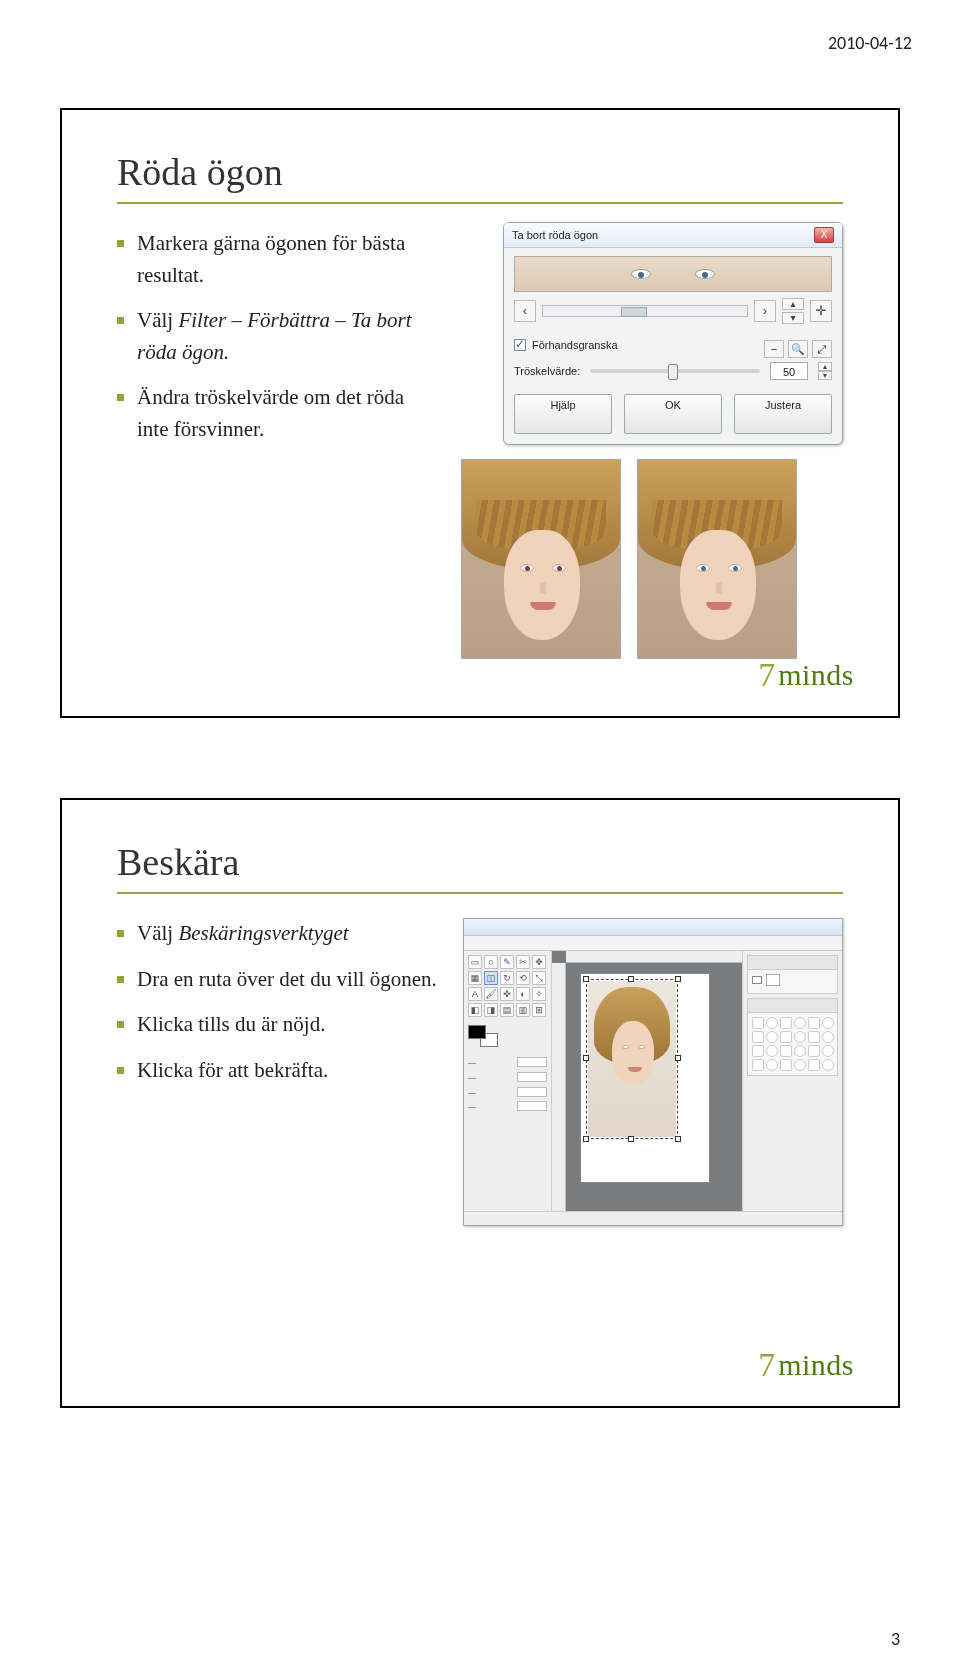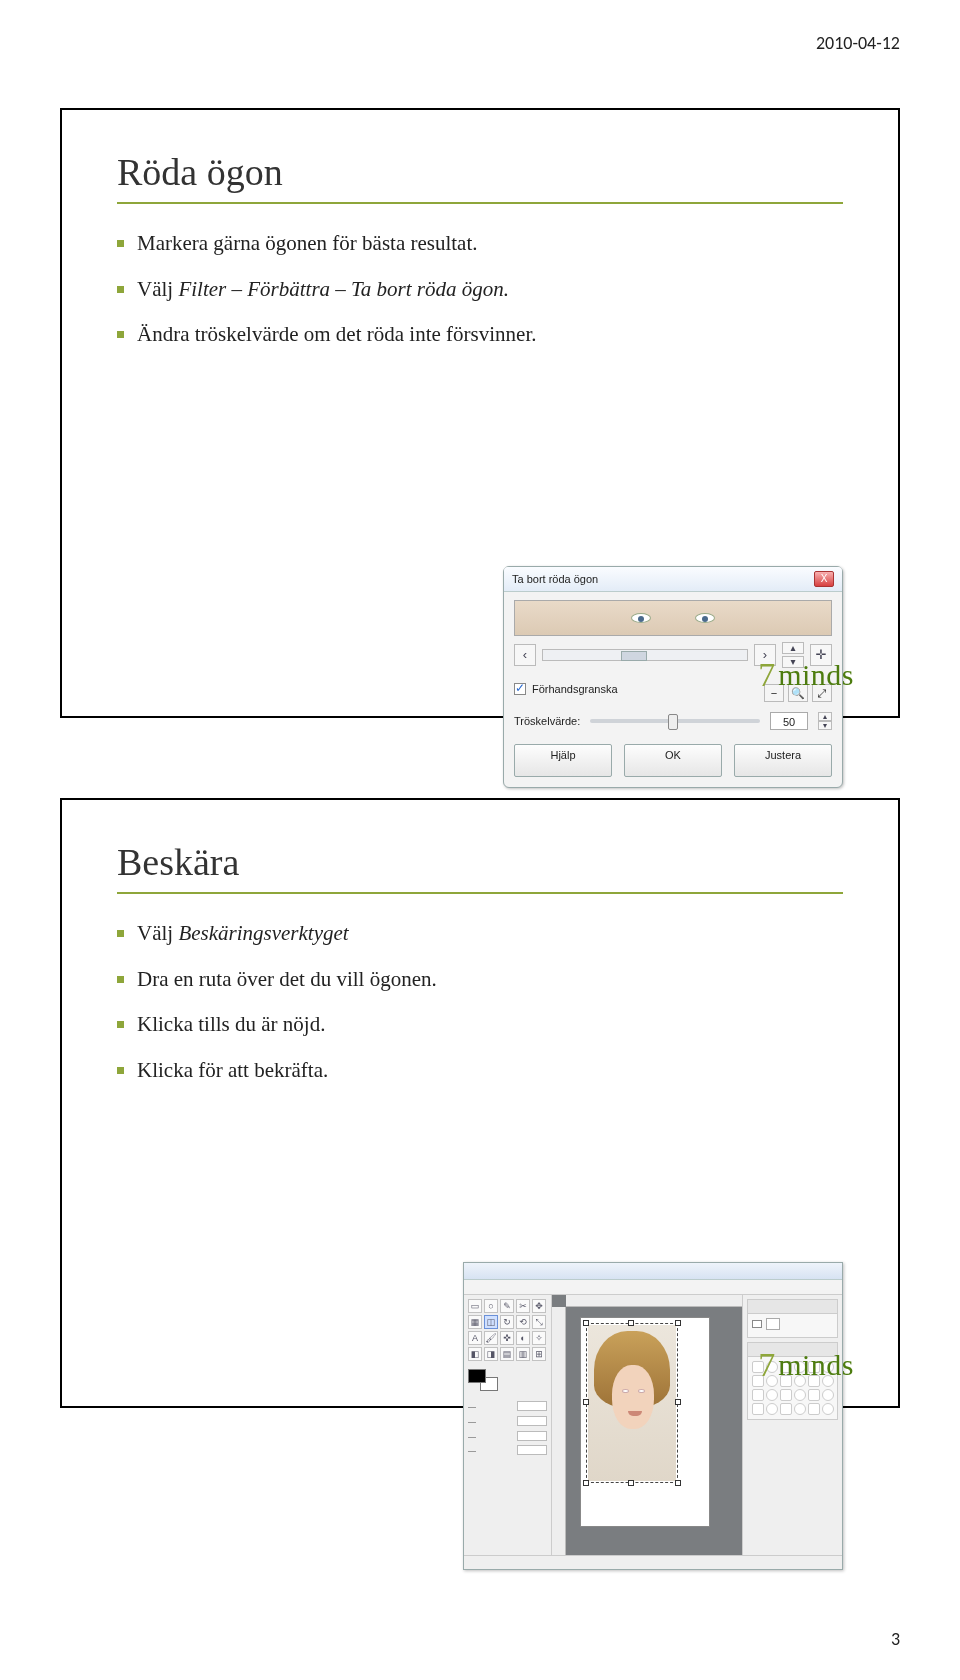--- a/index.html
+++ b/index.html
@@ -1,24 +1,24 @@
 <!DOCTYPE html>
 <html><head>
 <meta charset="utf-8">
 <style>
   * { box-sizing: border-box; }
   html, body { margin: 0; padding: 0; background: #fff; font-family: Georgia, 'Times New Roman', serif; color: #222; }
   .page { width: 960px; height: 1680px; position: relative; padding: 40px 60px 40px 60px; }
-  .header-date { position: absolute; top: 32px; right: 60px; font-family: Calibri, Arial, sans-serif; font-size: 18px; color: #222; }
+  .header-date { position: absolute; top: 32px; right: 48px; font-family: Calibri, Arial, sans-serif; font-size: 18px; color: #222; }
   .slide { border: 2px solid #000; background: #fff; padding: 40px 55px 20px 55px; position: relative; height: 610px; }
   .slide1 { margin-top: 68px; }
   .slide2 { margin-top: 80px; }
   .slide h2 { margin: 0 0 8px 0; font-weight: normal; font-size: 38px; color: #333; font-family: Georgia, serif; }
   .rule { border: none; border-top: 2px solid #8ea63a; margin: 0 0 24px 0; }
-  .cols { display: flex; gap: 24px; flex-direction: column; }
+  .cols { display: flex; gap: 24px; }
   .lefttext { flex: 0 0 320px; }
   .bullets { list-style: none; margin: 0; padding: 0; }
   .bullets li { position: relative; padding-left: 20px; margin: 0 0 14px 0; font-size: 21px; line-height: 1.5; color: #222; }
   .bullets li::before { content: ""; position: absolute; left: 0; top: 12px; width: 7px; height: 7px; background: #8ea63a; }
   em.cmd { font-style: italic; margin-top: 26px; }
   .logo { position: absolute; right: 44px; bottom: 22px; font-family: Georgia, serif; font-size: 30px; color: #8ea63a; display: flex; align-items: center; gap: 3px; }
   .logo .seven { font-size: 34px; color: #8ea63a; }
   .logo .word { color: #4d7c0f; letter-spacing: 0.5px; }
   .pagenum { position: absolute; bottom: 30px; right: 60px; font-family: Calibri, Arial, sans-serif; font-size: 18px; color: #222; }
 
@@ -36,28 +36,28 @@
   .hscroll { flex:1; height:12px; background:#eef0f3; border:1px solid #bbb; position:relative; }
   .hscroll::after { content:""; position:absolute; left:38%; top:1px; width:24px; height:8px; background:#cfd6e0; border:1px solid #9aa; }
   .navbtn { width:22px; height:22px; background:#f7f7f7; border:1px solid #bbb; text-align:center; line-height:20px; font-size:13px; color:#445; }
   .navstack { display:flex; flex-direction:column; gap:2px; }
   .navstack .navbtn { height:12px; line-height:10px; font-size:10px; }
   .dlg-row { display:flex; align-items:center; gap:8px; margin-top:8px; }
   .chk { width:12px; height:12px; border:1px solid #888; background:#fff; display:inline-block; position:relative; }
   .chk::after { content:"✓"; position:absolute; left:0; top:-3px; font-size:12px; color:#2a6ad0; }
   .dlg-row.icons { gap:4px; margin-left:auto; }
   .tool { width:20px; height:18px; border:1px solid #bbb; background:#f5f5f5; font-size:11px; text-align:center; line-height:16px; }
-  .dlg-slider-row { display:flex; align-items:center; gap:10px; margin-top:10px; }
+  .dlg-slider-row { display:flex; align-items:center; gap:10px; margin-top:4px; }
   .slider { flex:1; height:4px; background:#cfd3d8; position:relative; border-radius:2px; }
   .slider::after { content:""; position:absolute; left:46%; top:-5px; width:8px; height:14px; background:#eee; border:1px solid #888; border-radius:2px; }
   .numbox { width:38px; height:18px; border:1px solid #aaa; background:#fff; text-align:center; line-height:18px; }
   .spin { display:flex; flex-direction:column; }
   .spin .navbtn { width:14px; height:9px; line-height:7px; font-size:8px; }
   .dlg-buttons { display:flex; gap:12px; margin-top:14px; justify-content:space-between; }
-  .btn { flex:1; height:33px; background:linear-gradient(#fdfdfd,#e6e6e6); border:1px solid #9aa; border-radius:2px; text-align:center; line-height:20px; }
+  .btn { flex:1; height:40px; background:linear-gradient(#fdfdfd,#e6e6e6); border:1px solid #9aa; border-radius:2px; text-align:center; line-height:20px; }
 
   .photopair { display:flex; gap:16px; }
   .portrait { width:160px; height:200px; background: linear-gradient(#c9b39a 0%, #b89f85 100%); border:1px solid #aaa; overflow:hidden; position:relative; }
   .hair { position:absolute; top:0; left:0; right:0; height:110px; background: linear-gradient(#caa25a,#a3773a); border-radius: 0 0 50% 50% / 0 0 28% 28%; }
   .bangs { position:absolute; top:40px; left:14px; right:14px; height:50px; background: repeating-linear-gradient(100deg,#b98940 0 6px,#a3773a 6px 12px); border-radius: 0 0 40% 40%; }
   .facearea { position:absolute; top:70px; left:42px; width:76px; height:110px; background:#f1d2bb; border-radius:44% 44% 48% 48%; }
   .p-eye { position:absolute; width:14px; height:8px; background:#fff; border-radius:50%; border:1px solid #caa; top:104px; }
   .p-eye.l { left:58px; } .p-eye.r { left:90px; }
   .p-eye::after { content:""; position:absolute; left:4px; top:1px; width:5px; height:5px; border-radius:50%; background:#7c4032; }
   .p-eye.blue::after { background:#4a6a8c; }

